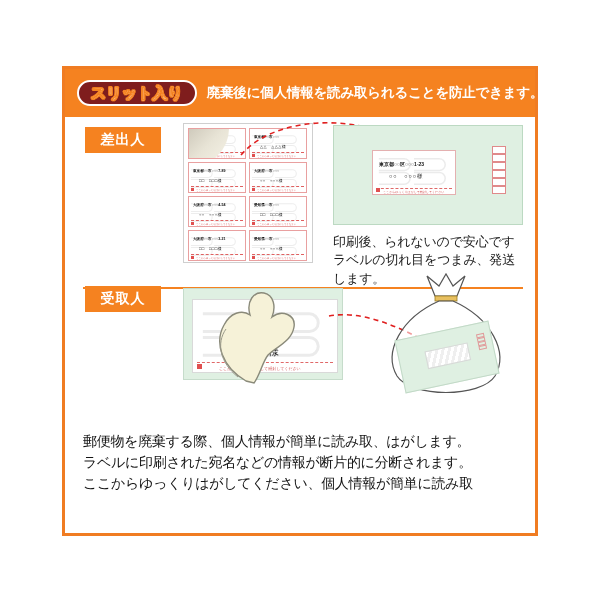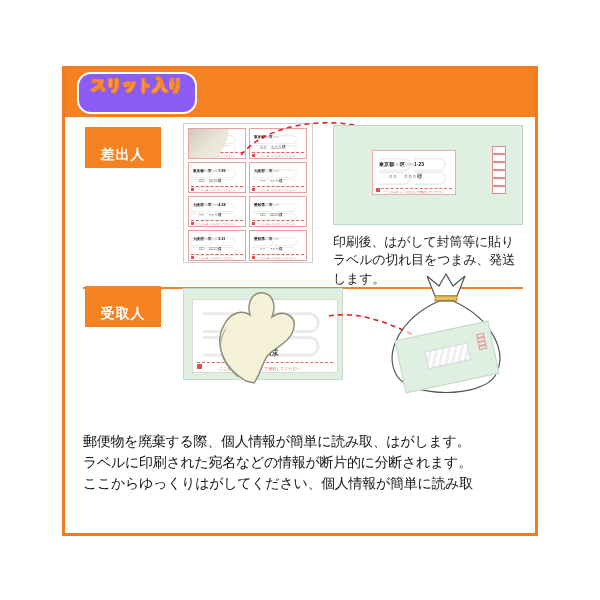--- a/index.html
+++ b/index.html
@@ -16,22 +16,22 @@
     border:3px solid #F07C22;background:#ffffff;box-sizing:border-box;
   }
 
   
   .header{
     position:absolute;left:0;top:0;width:100%;height:48px;
     background:#F58220;box-sizing:border-box;display:flex;align-items:center;
   }
   .badge{
     margin-left:12px;flex:0 0 auto;
-    background:#8b5cf6;border:2px solid #ffffff;border-radius:14px;
-    padding:3px 12px 20px;
+    background:#7f1d1d;border:2px solid #ffffff;border-radius:14px;
+    padding:3px 12px 3px;
   }
   .badge-text{
     display:block;font-size:15px;font-weight:bold;line-height:1.05;
     color:#ffffff;letter-spacing:0px;white-space:nowrap;
     -webkit-text-stroke:0.4px #F58220;
     text-shadow:
       1.4px 0 0 #F58220, -1.4px 0 0 #F58220,
       0 1.4px 0 #F58220, 0 -1.4px 0 #F58220,
       1px 1px 0 #F58220, -1px 1px 0 #F58220,
       1px -1px 0 #F58220, -1px -1px 0 #F58220;
@@ -42,21 +42,21 @@
   }
 
   
   .section{position:absolute;left:0;width:100%;box-sizing:border-box;}
   .sec-sender{top:48px;height:168px;}
   .sec-recipient{top:211px;height:128px;}
 
   .tag{
     position:absolute;background:#F58220;color:#fff;font-weight:bold;
     font-size:14px;letter-spacing:1px;text-align:center;
-    padding:19px 0 4px;width:76px;
+    padding:4px 0 4px;width:76px;
   }
   .tag-sender{left:20px;top:10px;}
   .tag-recipient{left:20px;top:6px;}
 
   .divider{
     position:absolute;left:18px;width:440px;height:2px;background:#F58220;
     top:218px;
   }
 
   
@@ -176,20 +176,21 @@
 <body>
 
 <div class="page">
   <div class="frame">
 
     <div class="header">
       <div class="badge">
         <span class="badge-text">スリット入り</span>
       </div>
       <div class="header-lines">
+        <div>廃棄後に個人情報を読み取られることを防止できます。</div>
       </div>
     </div>
 
     <div class="section sec-sender">
       <div class="tag tag-sender">差出人</div>
 
       <div class="sheet-wrap">
         <div class="sheet"></div>
 
         <div class="lbl" style="left:5px;top:5px;">
@@ -347,21 +348,21 @@
           <i></i>
             <i></i>
             <i></i>
             <i></i>
             <i></i>
             <i></i>
         </div>
       </div>
 
       <div class="sender-note">
-        <div>印刷後、はがして封筒等に貼り</div>
+        <div>印刷後、られないので安心です</div>
         <div>ラベルの切れ目をつまみ、発送</div>
         <div>します。</div>
       </div>
     </div>
 
     <div class="divider"></div>
 
     <div class="section sec-recipient">
       <div class="tag tag-recipient">受取人</div>
 

